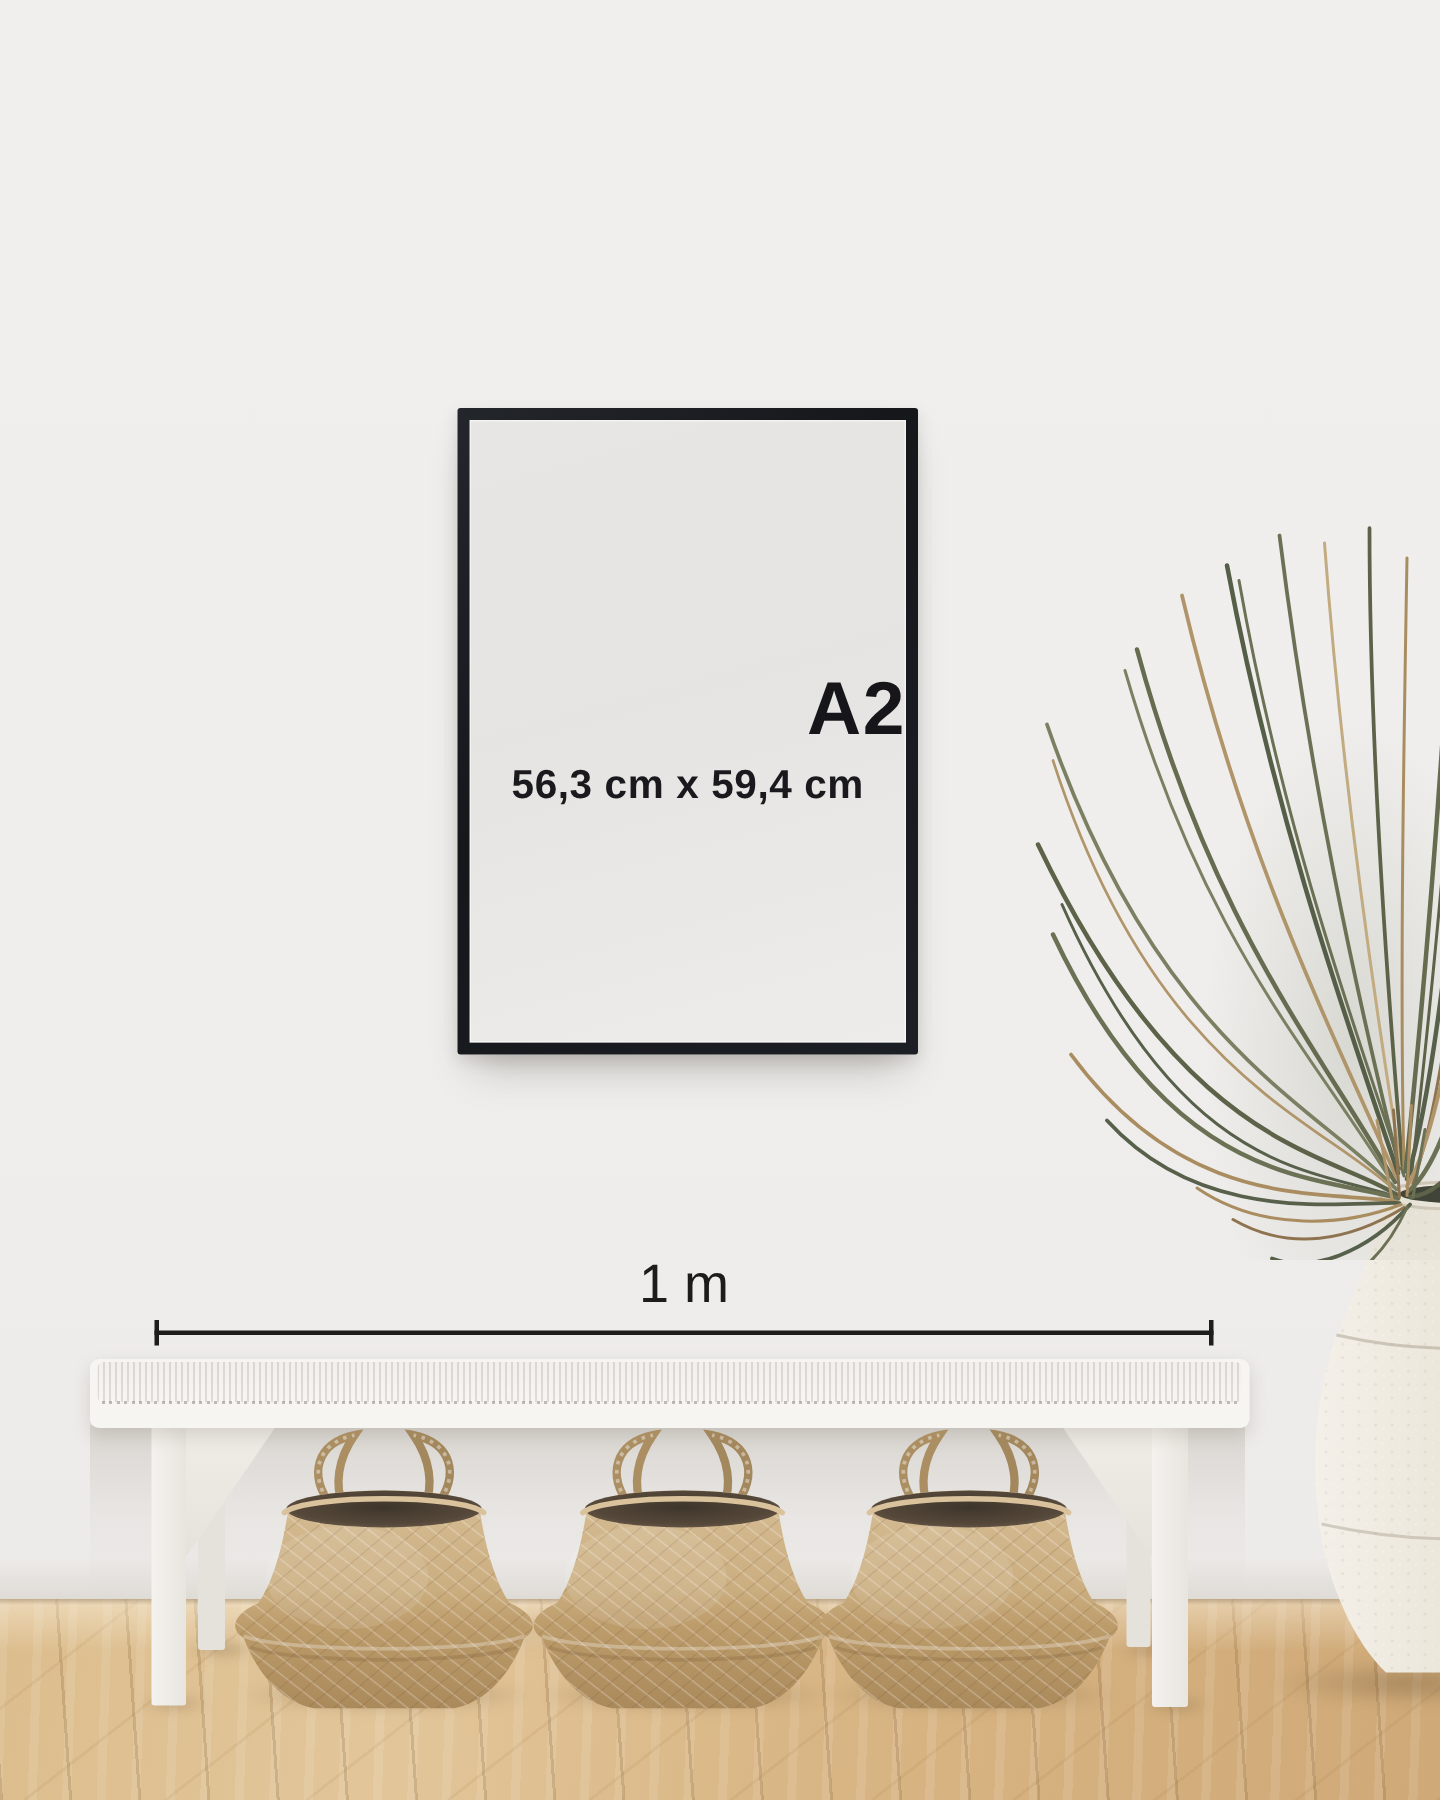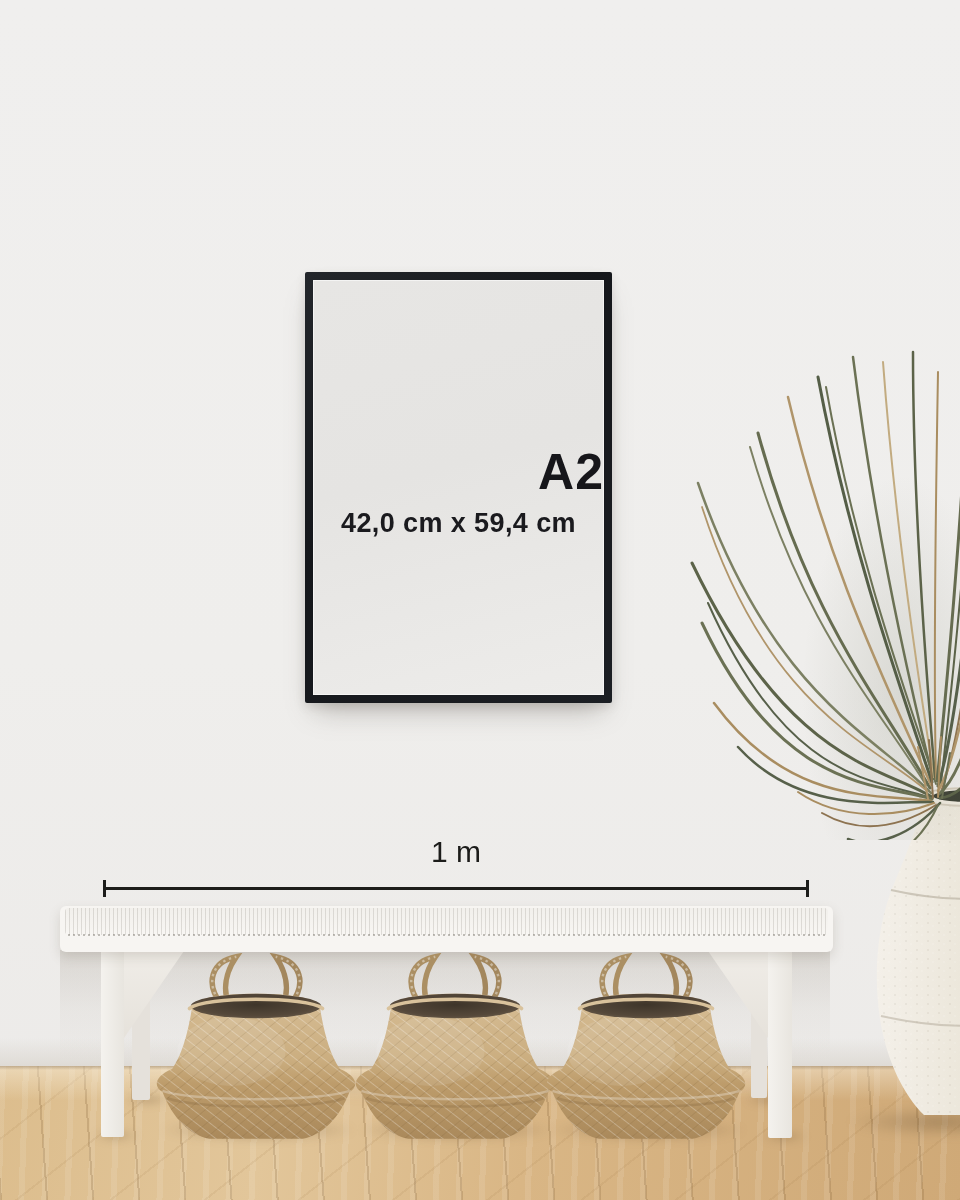--- a/index.html
+++ b/index.html
@@ -18,21 +18,21 @@
     box-shadow:0 16px 26px -10px rgba(95,90,82,.40),0 4px 10px rgba(95,90,82,.15);}
   .poster{position:relative;width:100%;height:100%;
     background:linear-gradient(165deg,#e7e6e4 0%,#e5e4e2 45%,#edecea 100%);
     box-shadow:inset 0 0 0 1px rgba(255,255,255,.55);}
   .poster-size{position:absolute;left:0;top:163px;width:100%;text-align:right;
     font-size:50px;font-weight:bold;letter-spacing:1px;color:#16161a;}
   .poster-dims{position:absolute;left:0;top:228px;width:100%;text-align:center;
     font-size:27px;font-weight:bold;letter-spacing:.4px;color:#1a1a1e;}
   
   .scale-label{position:absolute;left:103px;top:835px;width:706px;text-align:center;z-index:2;
-    font-size:30px;font-weight:normal;color:#1c1c1a;}
+    font-size:36px;font-weight:normal;color:#1c1c1a;}
   .scale-line{position:absolute;left:103px;top:887px;width:706px;height:3px;background:#1d1d1b;z-index:2;}
   .scale-line::before,.scale-line::after{content:"";position:absolute;top:-7px;width:3px;height:17px;background:#1d1d1b;}
   .scale-line::before{left:0;}
   .scale-line::after{right:0;}
   
   .bench-top{position:absolute;left:60px;top:906px;width:773px;height:46px;z-index:4;
     background:#f7f5f2;border-radius:6px;
     box-shadow:0 5px 12px rgba(110,100,85,.20);}
   .bench-weave{position:absolute;left:5px;right:5px;top:2px;height:27px;border-radius:4px;
     background:repeating-linear-gradient(90deg,rgba(120,114,104,.20) 0 1px,rgba(255,255,255,0) 1px 4px),
@@ -84,21 +84,21 @@
 
   <div class="wall-shadow"></div>
   <div class="wall-base-shadow"></div>
 
   <div class="floor"></div>
   <div class="bench-floor-shadow"></div>
 
   <div class="frame">
     <div class="poster">
       <div class="poster-size">A2</div>
-      <div class="poster-dims">42,0 cm x 59,4 cm</div>
+      <div class="poster-dims">56,3 cm x 59,4 cm</div>
     </div>
   </div>
 
   <div class="scale-label">1 m</div>
   <div class="scale-line"></div>
 
   <div class="leg rl"></div>
   <div class="leg rr"></div>
   <div class="gusset gl"></div>
   <div class="gusset gr"></div>

